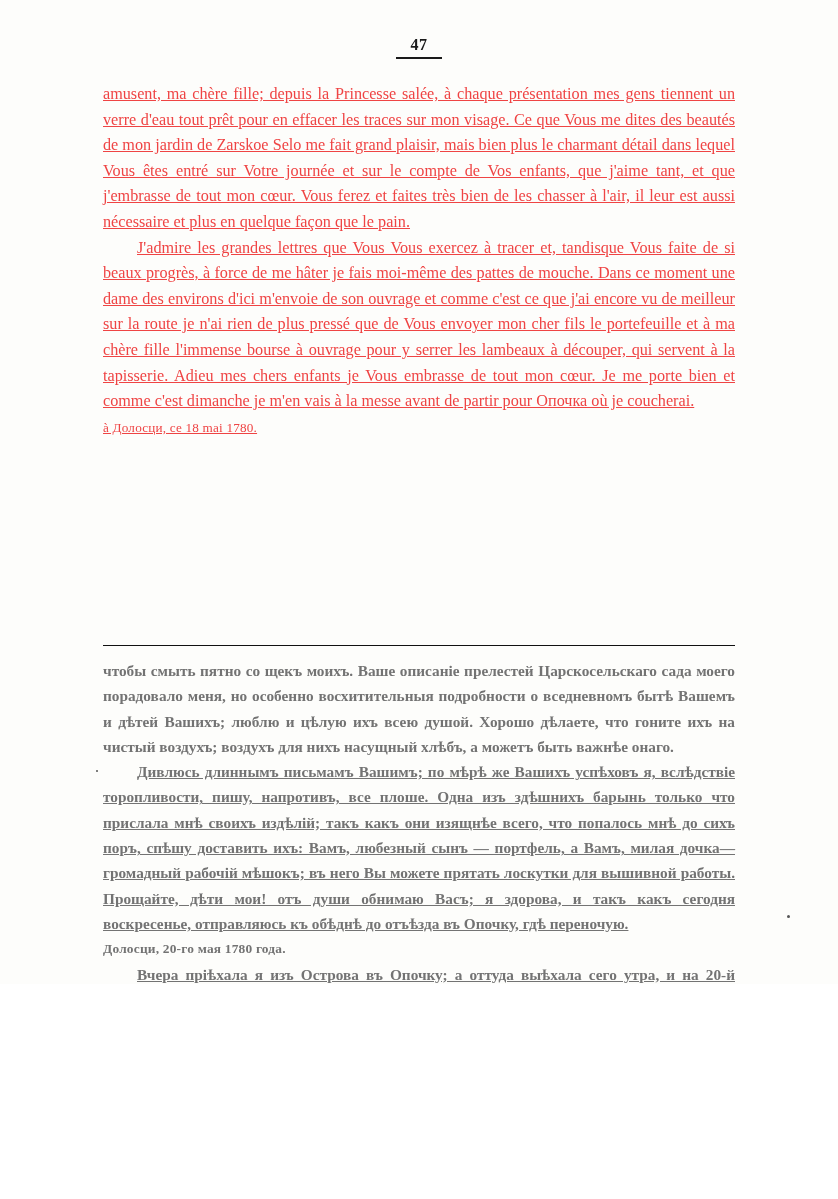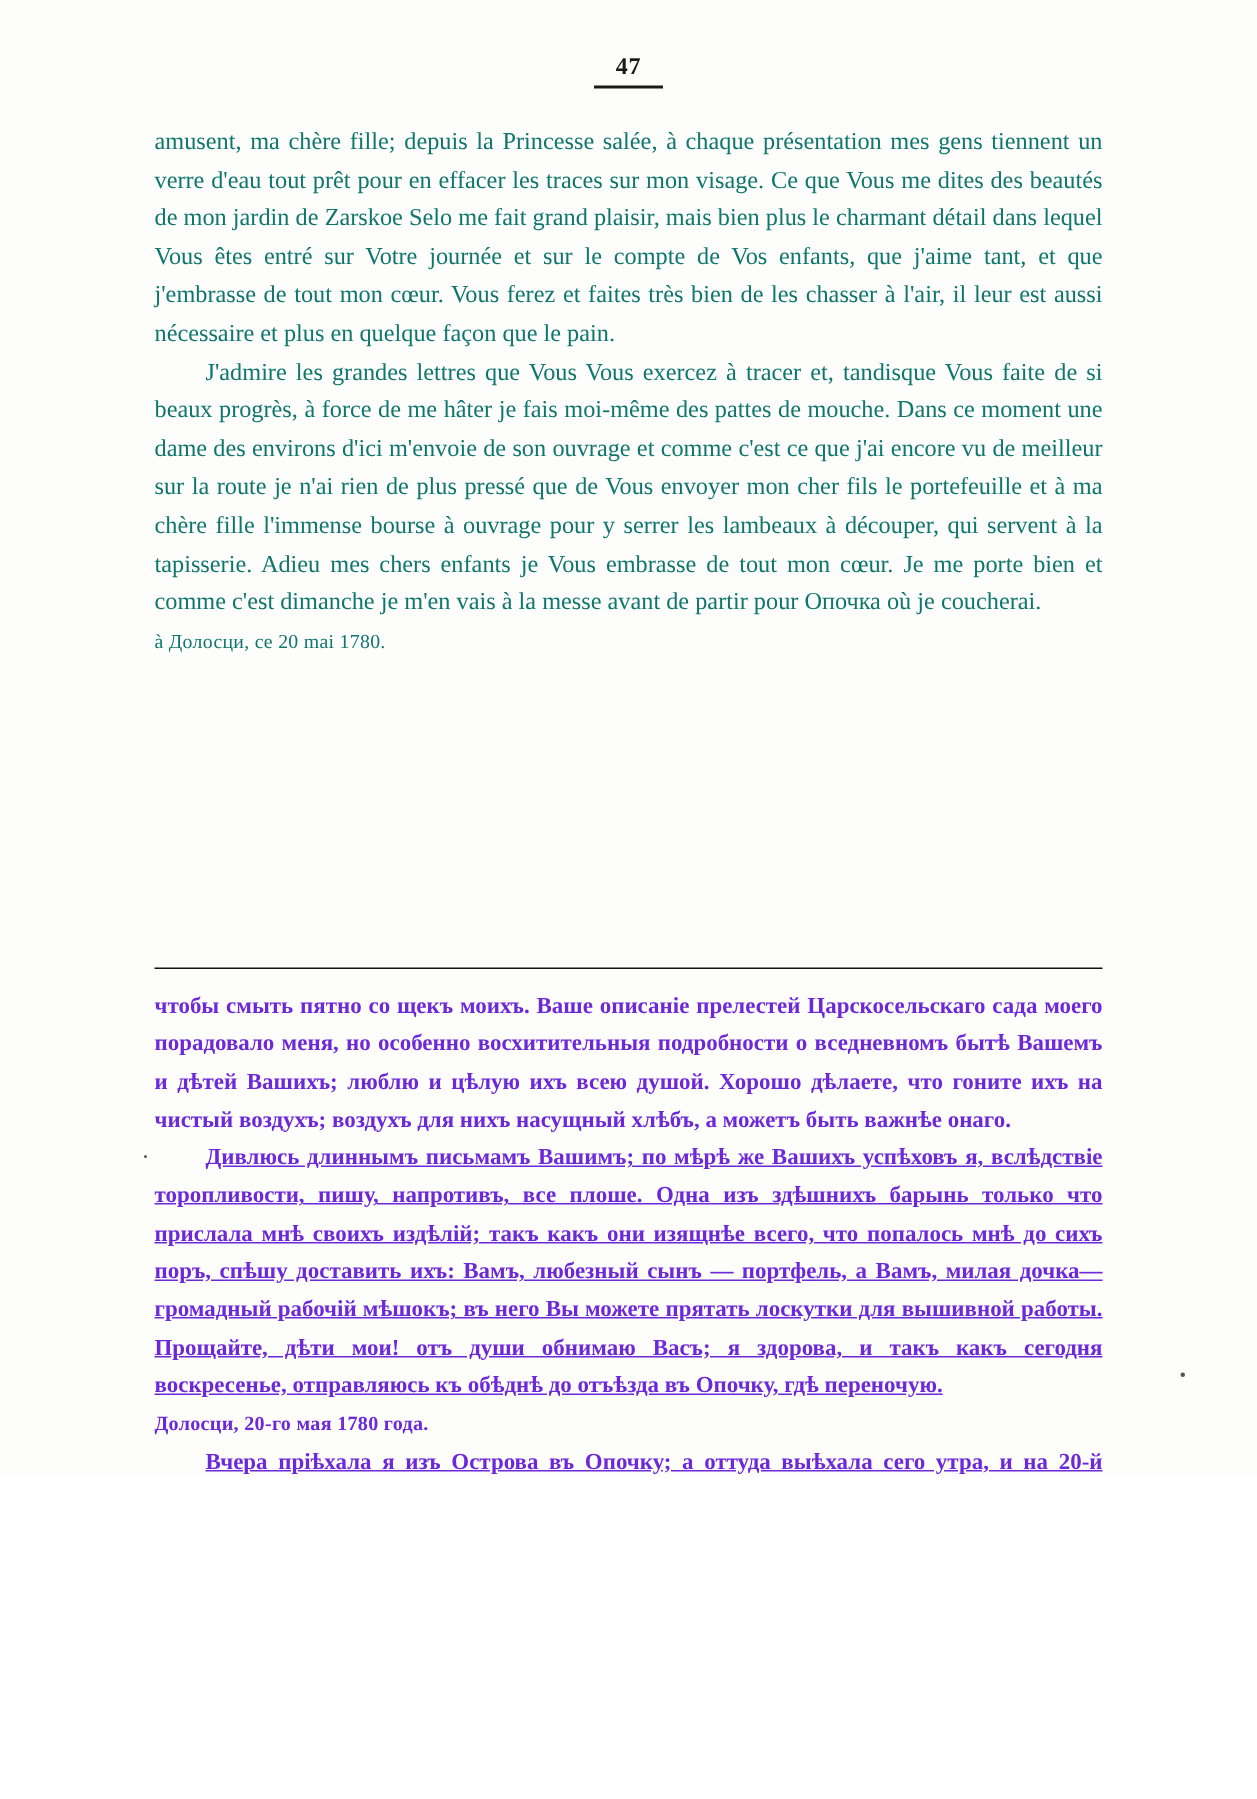--- a/index.html
+++ b/index.html
@@ -38,21 +38,22 @@
     top: 82px;
     left: 103px;
     width: 632px;
   }
   .block-fr {
     font-family: "Liberation Serif", serif;
     font-size: 16.2px;
     line-height: 25.6px;
     text-align: justify;
     text-justify: inter-word;
-    color: #0f766e;
+    color: #ef4444;
+    text-decoration: underline;
   }
   .block-fr p {
     margin: 0;
     text-align: justify;
   }
   .block-fr p.indent {
     text-indent: 34px;
   }
   .sig {
     text-align: right;
@@ -70,21 +71,21 @@
   }
   .block-ru {
     position: absolute;
     top: 658px;
     left: 103px;
     width: 632px;
     font-family: "Liberation Serif", serif;
     font-size: 15.3px;
     line-height: 25.3px;
     text-align: justify;
-    color: #6d28d9;
+    color: #737373;
     font-weight: bold;
   }
   .block-ru p {
     margin: 0;
     text-align: justify;
   }
   .block-ru p.indent {
     text-indent: 34px;
     text-decoration: underline;
   }
@@ -121,21 +122,21 @@
 <div class="page">
 
   <div class="page-number-wrap">
     <span class="page-number">47</span>
   </div>
 
   <div class="content">
     <div class="block-fr">
       <p>amusent, ma chère fille; depuis la Princesse salée, à chaque présentation mes gens tiennent un verre d'eau tout prêt pour en effacer les traces sur mon visage. Ce que Vous me dites des beautés de mon jardin de Zarskoe Selo me fait grand plaisir, mais bien plus le charmant détail dans lequel Vous êtes entré sur Votre journée et sur le compte de Vos enfants, que j'aime tant, et que j'embrasse de tout mon cœur. Vous ferez et faites très bien de les chasser à l'air, il leur est aussi nécessaire et plus en quelque façon que le pain.</p>
       <p class="indent">J'admire les grandes lettres que Vous Vous exercez à tracer et, tandisque Vous faite de si beaux progrès, à force de me hâter je fais moi-même des pattes de mouche. Dans ce moment une dame des environs d'ici m'envoie de son ouvrage et comme c'est ce que j'ai encore vu de meilleur sur la route je n'ai rien de plus pressé que de Vous envoyer mon cher fils le portefeuille et à ma chère fille l'immense bourse à ouvrage pour y serrer les lambeaux à découper, qui servent à la tapisserie. Adieu mes chers enfants je Vous embrasse de tout mon cœur. Je me porte bien et comme c'est dimanche je m'en vais à la messe avant de partir pour Опочка où je coucherai.</p>
-      <p class="sig">à Долосци, ce 20 mai 1780.</p>
+      <p class="sig">à Долосци, ce 18 mai 1780.</p>
     </div>
   </div>
 
   <div class="rule"></div>
 
   <div class="block-ru">
     <p>чтобы смыть пятно со щекъ моихъ. Ваше описаніе прелестей Царскосельскаго сада моего порадовало меня, но особенно восхитительныя подробности о вседневномъ бытѣ Вашемъ и дѣтей Вашихъ; люблю и цѣлую ихъ всею душой. Хорошо дѣлаете, что гоните ихъ на чистый воздухъ; воздухъ для нихъ насущный хлѣбъ, а можетъ быть важнѣе онаго.</p>
     <p class="indent">Дивлюсь длиннымъ письмамъ Вашимъ; по мѣрѣ же Вашихъ успѣховъ я, вслѣдствіе торопливости, пишу, напротивъ, все плоше. Одна изъ здѣшнихъ барынь только что прислала мнѣ своихъ издѣлій; такъ какъ они изящнѣе всего, что попалось мнѣ до сихъ поръ, спѣшу доставить ихъ: Вамъ, любезный сынъ — портфель, а Вамъ, милая дочка—громадный рабочій мѣшокъ; въ него Вы можете прятать лоскутки для вышивной работы. Прощайте, дѣти мои! отъ души обнимаю Васъ; я здорова, и такъ какъ сегодня воскресенье, отправляюсь къ обѣднѣ до отъѣзда въ Опочку, гдѣ переночую.</p>
     <p class="sig-ru">Долосци, 20-го мая 1780 года.</p>
     <p class="indent">Вчера пріѣхала я изъ Острова въ Опочку; а оттуда выѣхала сего утра, и на 20-й верстѣ въѣхала въ Бѣлоруссію; съ самаго Острова тянутся все холмы да холмики, между которыми множество озеръ, что очень красиво; здѣсь населеніе</p>

